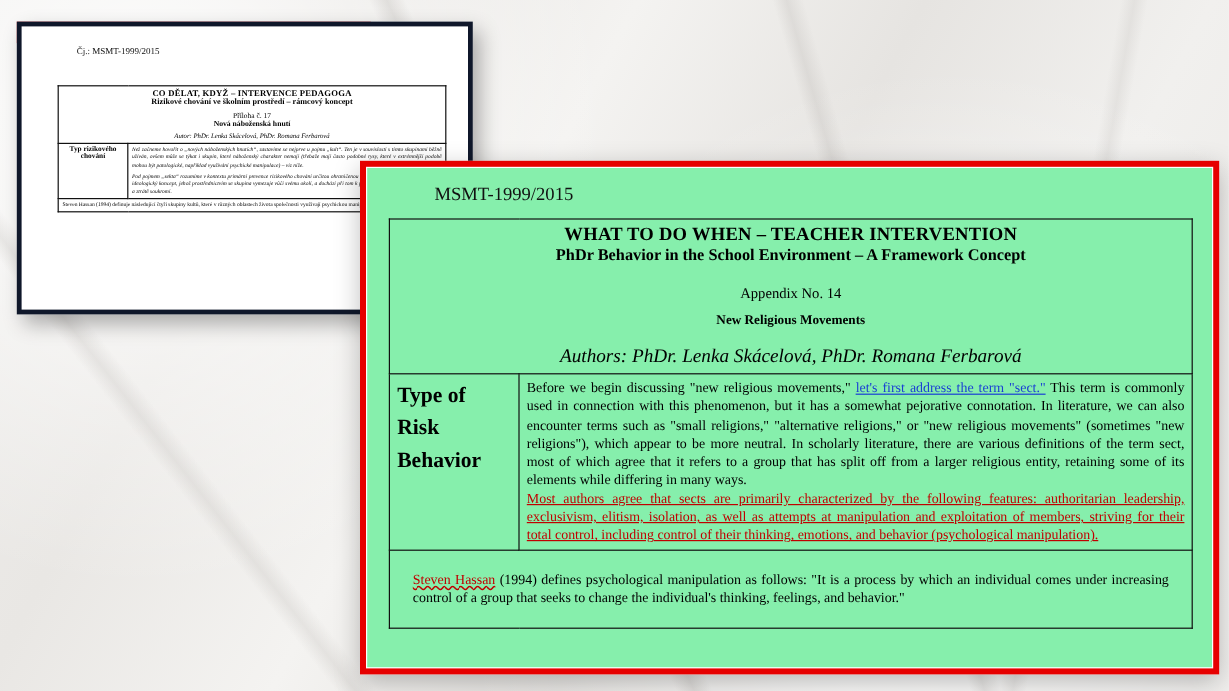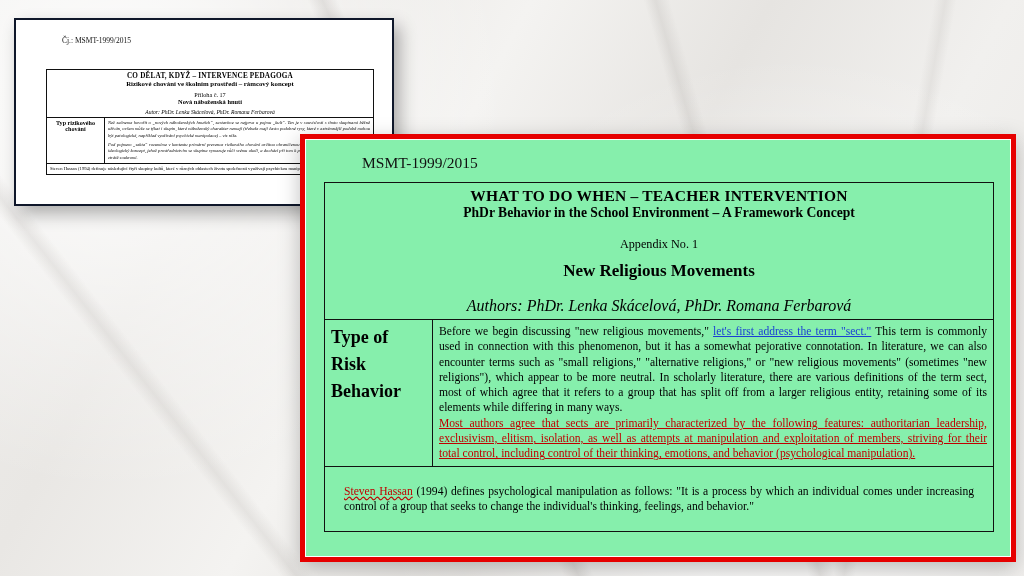--- a/index.html
+++ b/index.html
@@ -55,23 +55,23 @@
   .just { text-align: justify; }
   .ctr  { text-align: center; }
   .bold { font-weight: bold; }
   .ital { font-style: italic; }
 
   
   #back-doc {
     left: 14px;
     top: 18px;
     width: 380px;
-    height: 188px;
+    height: 244px;
     box-shadow: 6px 8px 16px rgba(0,0,0,0.30);
-    border: 2px solid #0f172a;
+    border: 4px solid #0f172a;
   }
   #back-red-bar {
     position: absolute;
     left: 14px;
     top: 18px;
     width: 295px;
     height: 18px;
     background: #e60000;
   }
   #back-doc .inner {
@@ -133,21 +133,21 @@
     margin: 14px 0 10px 56px;
   }
   #front-wrap {
     margin: 0 16px 0 18px;
   }
   #front-doc .doc-table td { padding: 4px 6px; }
   #front-doc .hdr-cell { padding: 12px 10px 14px 10px; }
   #front-doc .f1 { font-size: 15.5px; letter-spacing: .2px; }
   #front-doc .f2 { font-size: 13.6px; }
   #front-doc .f3 { font-size: 12.2px; }
-  #front-doc .f4 { font-size: 17px; }
+  #front-doc .f4 { font-size: 11px; }
   #front-doc .f5 { font-size: 16px; }
   #front-doc .sp-lg { height: 16px; }
   #front-doc .sp-md { height: 9px; }
   #front-doc .label-cell {
     font-size: 18px;
     font-weight: bold;
     text-align: left;
     line-height: 1.5;
     padding-top: 42px;
     width: 108px;
@@ -226,21 +226,21 @@
       <colgroup>
           <col style="width:108px">
           <col>
         </colgroup>
       <tbody>
           <tr>
         <td colspan="2" class="hdr-cell">
           <div class="ctr bold f1">WHAT TO DO WHEN – TEACHER INTERVENTION</div>
           <div class="ctr bold f2">PhDr Behavior in the School Environment – A Framework Concept</div>
           <div class="sp-lg"></div>
-          <div class="ctr f3">Appendix No. 1</div>
+          <div class="ctr f3">Appendix No. 14</div>
           <div class="sp-md"></div>
           <div class="ctr bold f4">New Religious Movements</div>
           <div class="sp-lg"></div>
           <div class="ctr ital f5">Authors: PhDr. Lenka Skácelová, PhDr. Romana Ferbarová</div>
         </td>
       </tr>
       <tr>
         <td class="label-cell">Type of Risk Behavior</td>
         <td class="body-cell">
           <p class="just" style="margin:0"><span>Before we begin discussing "new religious movements," </span><span class="u-blue">let's first address the term "sect."</span><span> This term is commonly used in connection with this phenomenon, but it has a somewhat pejorative connotation. In literature, we can also encounter terms such as "small religions," "alternative religions," or "new religious movements" (sometimes "new religions"), which appear to be more neutral. In scholarly literature, there are various definitions of the term sect, most of which agree that it refers to a group that has split off from a larger religious entity, retaining some of its elements while differing in many ways.</span></p>

